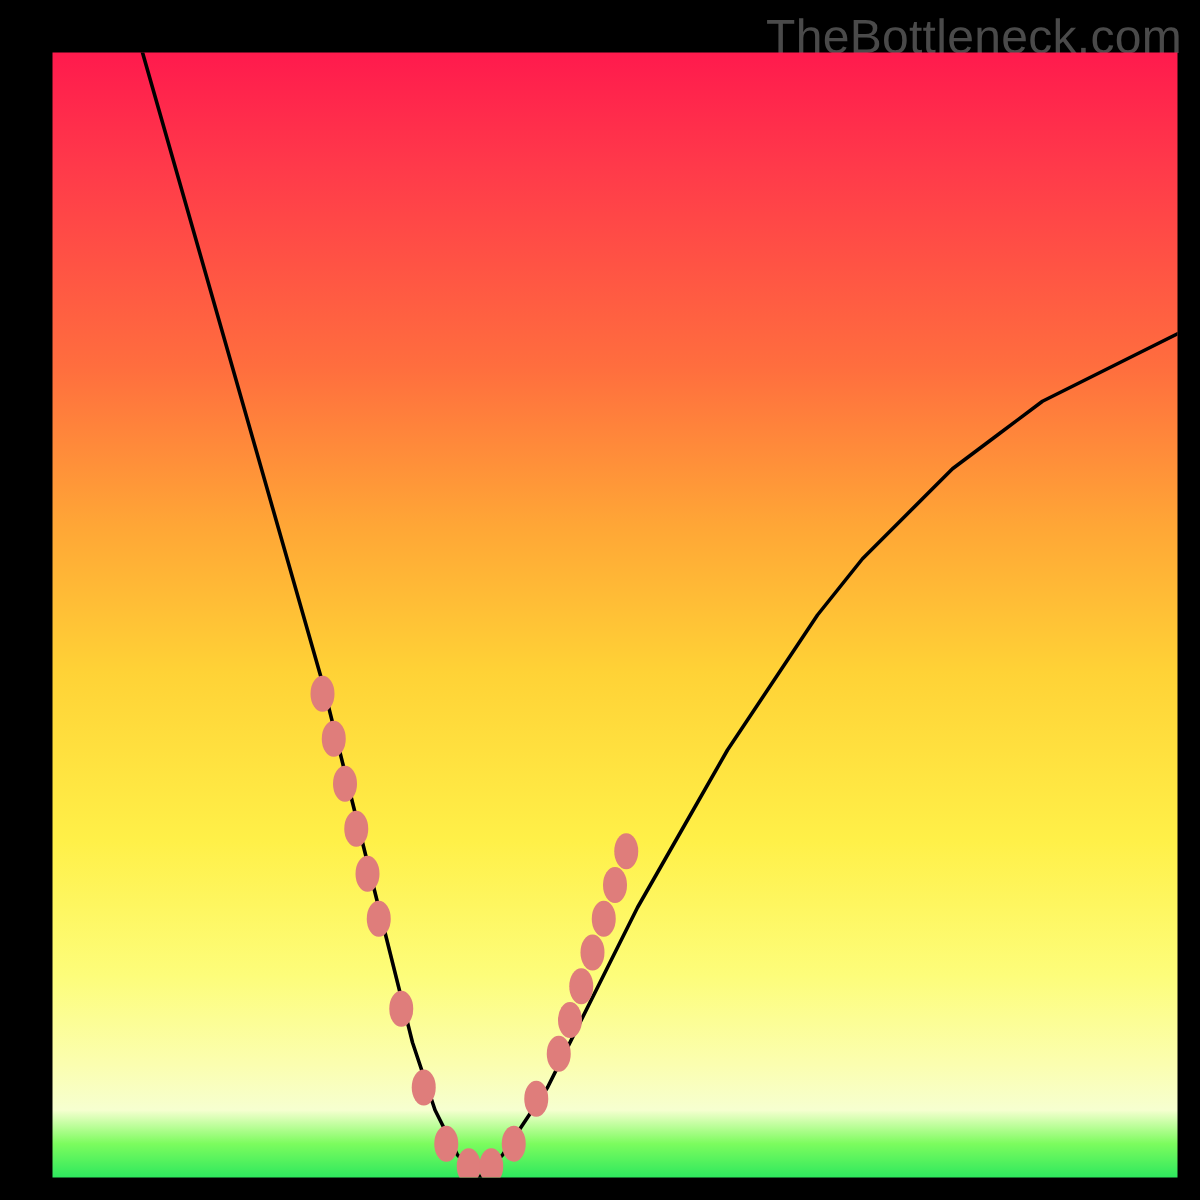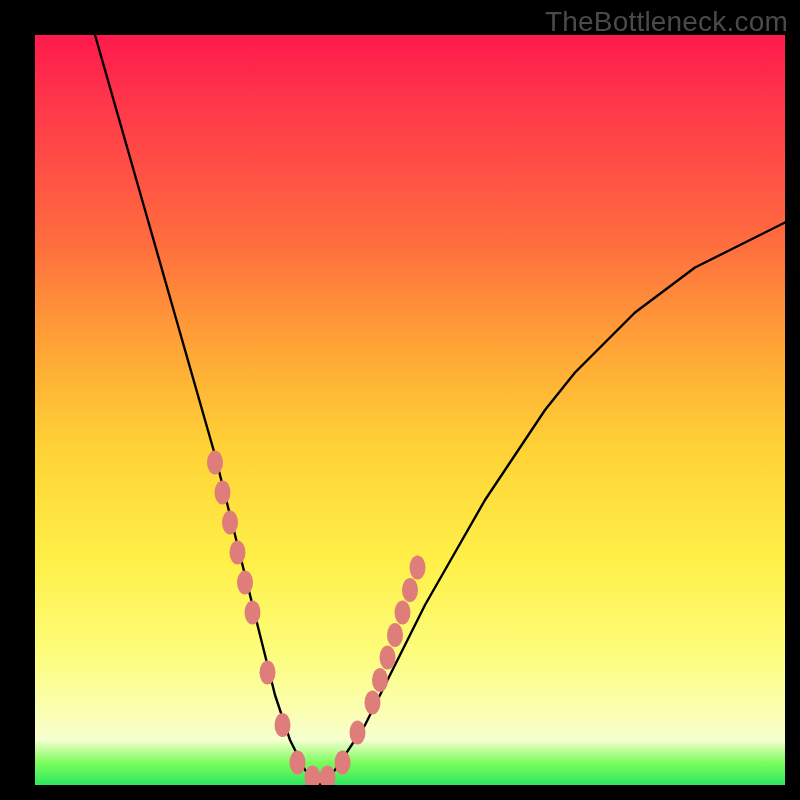--- a/index.html
+++ b/index.html
@@ -37,21 +37,21 @@
       #f6ffd0 94%,
       #7cfc5e 97%,
       #2ee85e 100%
     );
   }
   .watermark {
     position: absolute;
     top: 6px;
     right: 12px;
     color: #4a4a4a;
-    font-size: 28px;
+    font-size: 32px;
     font-weight: 500;
     letter-spacing: 0.2px;
     user-select: none;
   }
   svg.curve {
     position: absolute;
     left: 0; top: 0;
     width: 750px; height: 750px;
   }
 </style>

